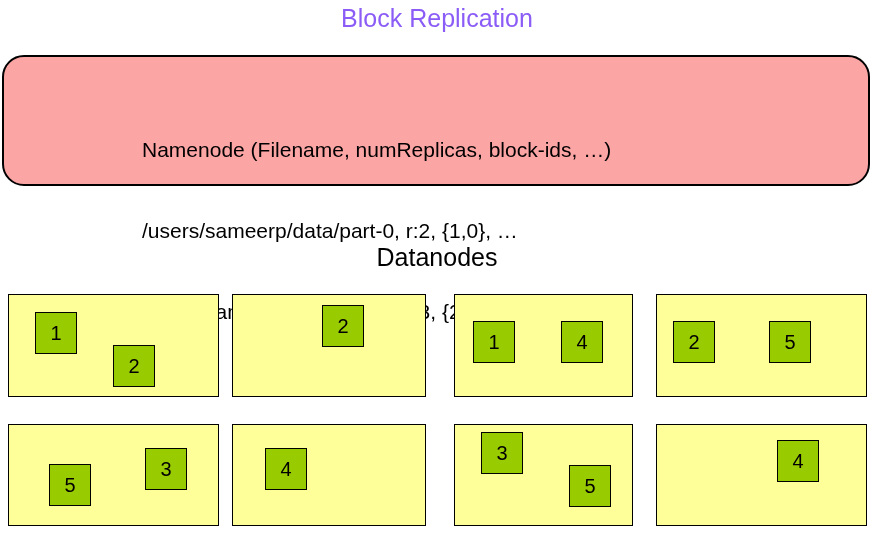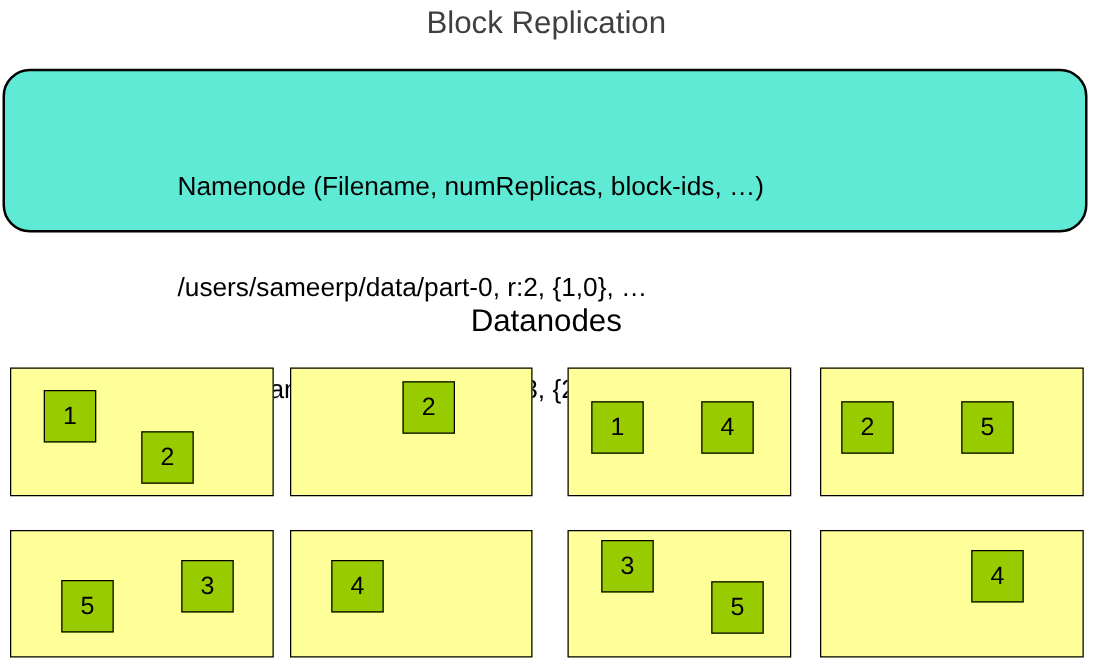--- a/index.html
+++ b/index.html
@@ -26,30 +26,30 @@
 
   .title {
     position: absolute;
     left: 0;
     top: 3px;
     width: 874px;
     text-align: center;
     font-size: 25px;
     line-height: 30px;
     letter-spacing: 0px;
-    color: #404040;
+    color: #8b5cf6;
   }
 
   .namenode-box {
     position: absolute;
     left: 2px;
     top: 55px;
     width: 868px;
     height: 131px;
-    background: #5eead4;
+    background: #fca5a5;
     border: 2px solid #000000;
     border-radius: 22px;
     box-sizing: border-box;
   }
 
   .namenode-text {
     position: absolute;
     left: 138px;
     top: 25px;
     font-size: 21px;

